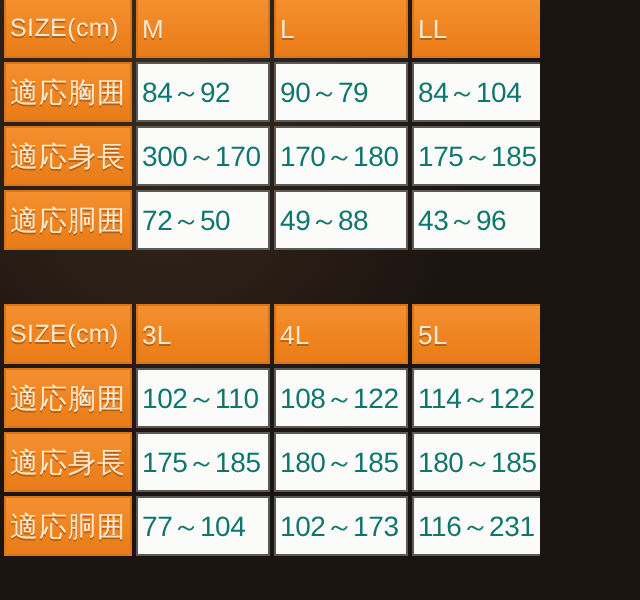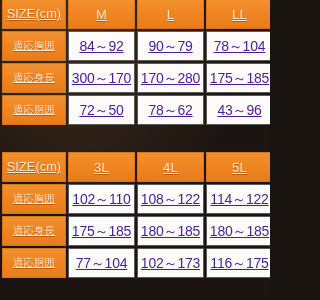--- a/index.html
+++ b/index.html
@@ -38,28 +38,27 @@
     table-layout: fixed;
   }
 
   #table-1 { top: -3px; }
   #table-2 { top: 150px; }
 
   .size-table td,
   .size-table th {
     height: 30px;
     padding: 5px 2px;
-    text-align: center;
+    text-align: left;
     vertical-align: middle;
     box-sizing: border-box;
     font-weight: normal;
     line-height: 1;
     overflow: hidden;
     white-space: nowrap;
-    text-decoration: underline;
   }
 
   
   .hdr {
     background: linear-gradient(180deg, #f3902f 0%, #ef8420 55%, #e87c18 100%);
     color: #ffe9cf;
     font-size: 12px;
     letter-spacing: 0.2px;
     text-shadow: 0 1px 0 rgba(140,70,10,0.55);
     border: 1px solid #d8741a;
@@ -68,29 +67,29 @@
   .hdr-corner {
     font-size: 12.5px;
     text-align: center;
   }
 
   .hdr-col {
     font-size: 13px;
   }
 
   .row-label {
-    font-size: 10px;
+    font-size: 14px;
     letter-spacing: 0.5px;
     margin-top: 12px;
   }
 
   
   .val {
     background: #fbfbfa;
-    color: #4c1d95;
+    color: #0f766e;
     font-size: 14px;
     border: 1px solid #5a5a5a;
     letter-spacing: -0.2px;
   }
 
   
   col.c-label { width: 64px; }
   col.c-val   { width: 67px; }
 </style>
 </head>
@@ -111,32 +110,32 @@
       <tr>
         <th class="hdr hdr-corner">SIZE(cm)</th>
         <th class="hdr hdr-col">M</th>
         <th class="hdr hdr-col">L</th>
         <th class="hdr hdr-col">LL</th>
       </tr>
       <tr>
         <th class="hdr row-label">適応胸囲</th>
         <td class="val">84～92</td>
         <td class="val">90～79</td>
-        <td class="val">78～104</td>
+        <td class="val">84～104</td>
       </tr>
       <tr>
         <th class="hdr row-label">適応身長</th>
         <td class="val">300～170</td>
-        <td class="val">170～280</td>
+        <td class="val">170～180</td>
         <td class="val">175～185</td>
       </tr>
       <tr>
         <th class="hdr row-label">適応胴囲</th>
         <td class="val">72～50</td>
-        <td class="val">78～62</td>
+        <td class="val">49～88</td>
         <td class="val">43～96</td>
       </tr>
     </tbody>
   </table>
 
   <table class="size-table" id="table-2">
     <colgroup>
       <col class="c-label">
         <col class="c-val">
         <col class="c-val">
@@ -158,18 +157,18 @@
       <tr>
         <th class="hdr row-label">適応身長</th>
         <td class="val">175～185</td>
         <td class="val">180～185</td>
         <td class="val">180～185</td>
       </tr>
       <tr>
         <th class="hdr row-label">適応胴囲</th>
         <td class="val">77～104</td>
         <td class="val">102～173</td>
-        <td class="val">116～175</td>
+        <td class="val">116～231</td>
       </tr>
     </tbody>
   </table>
 
 </div>
 
 </body></html>

